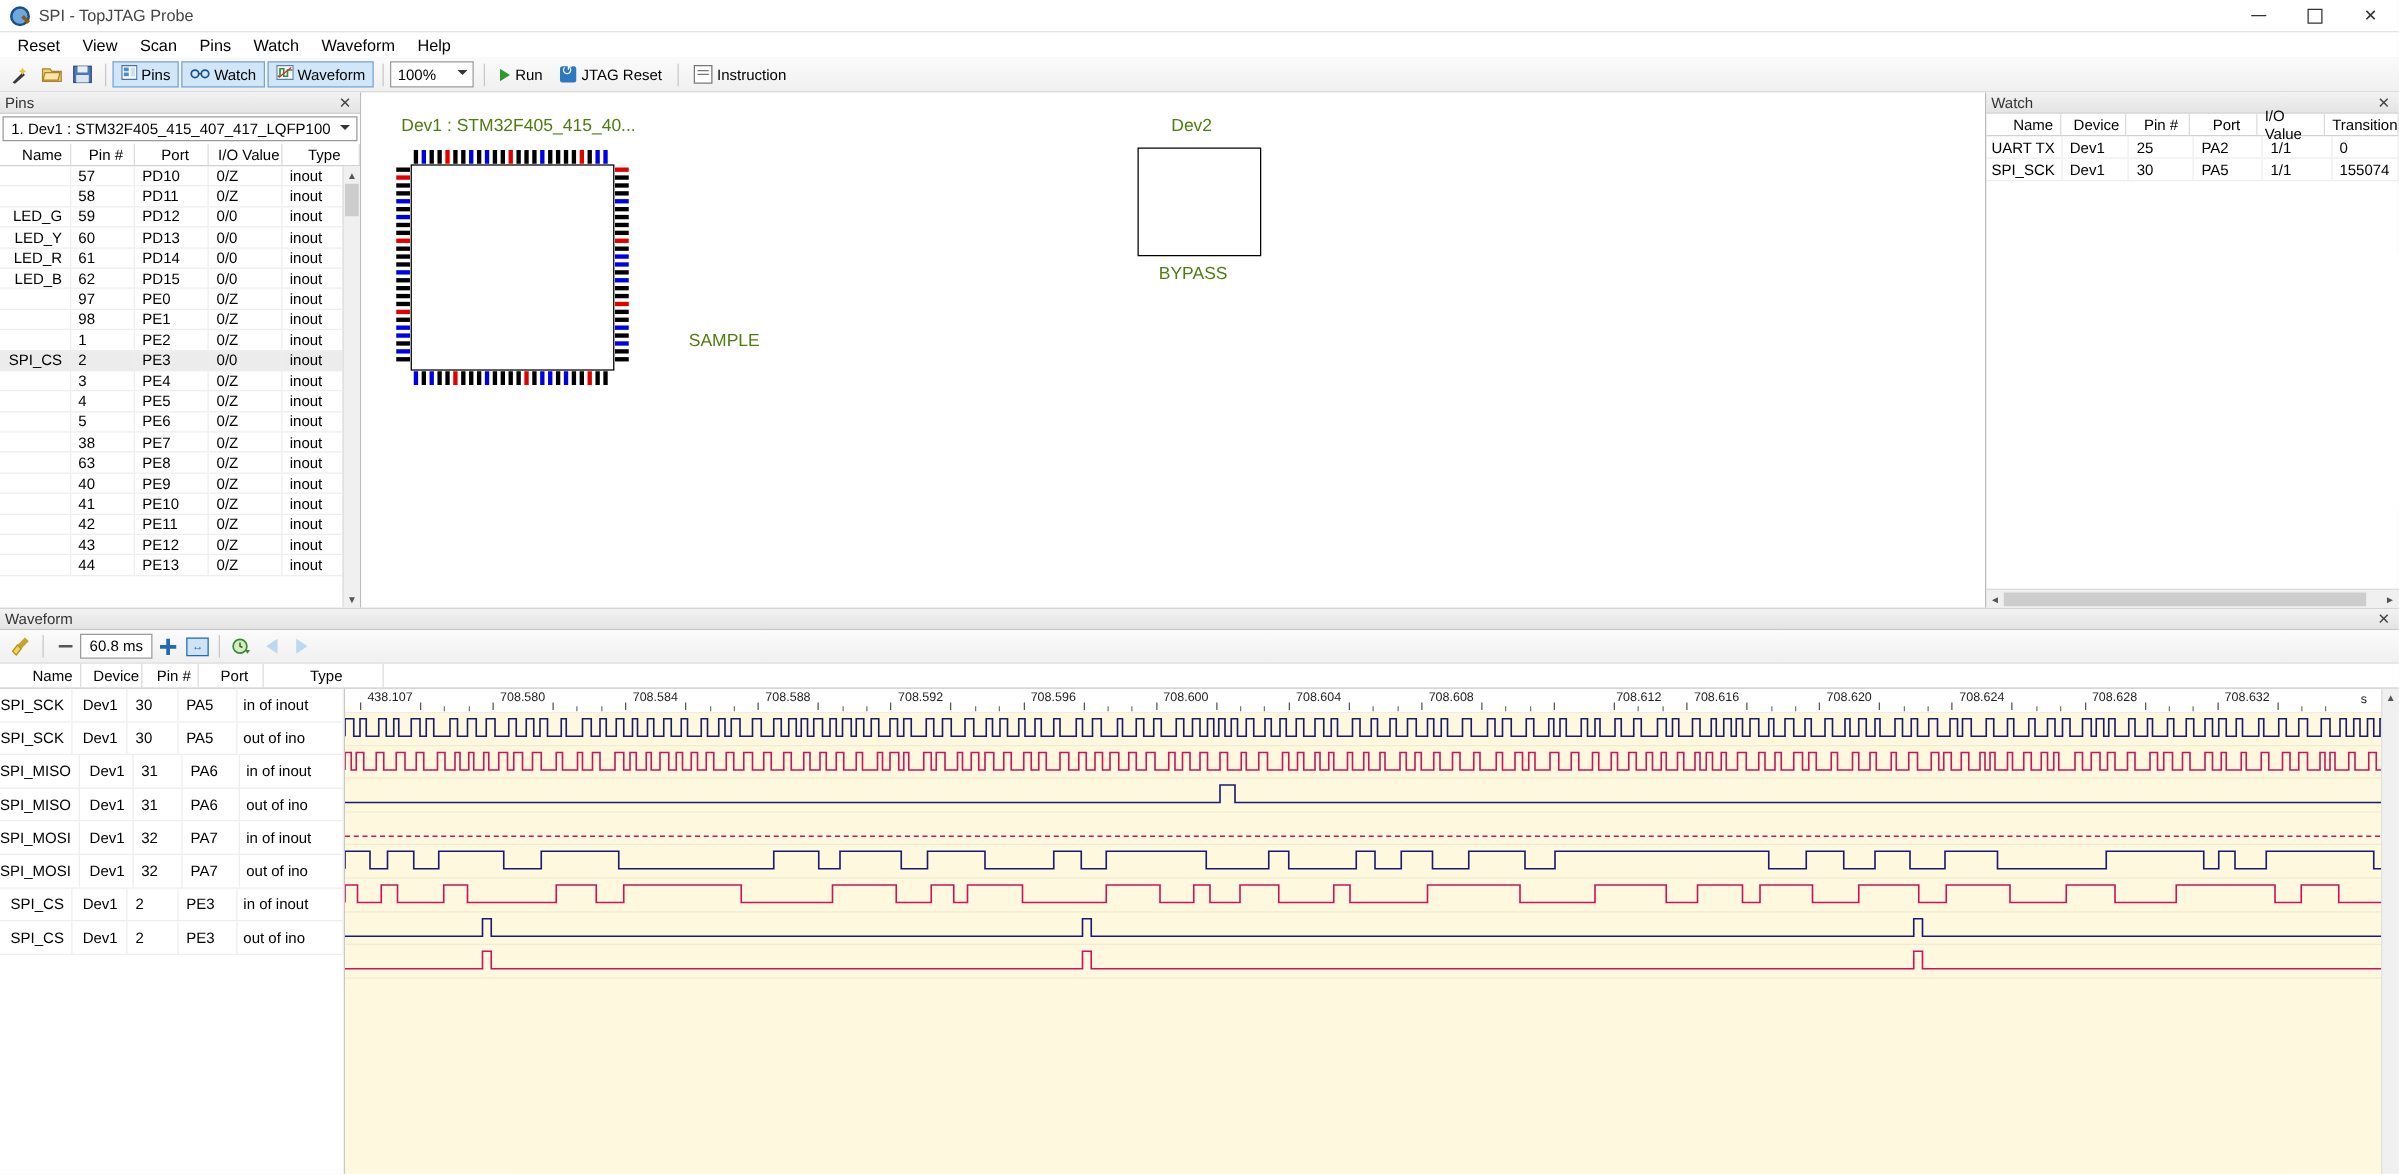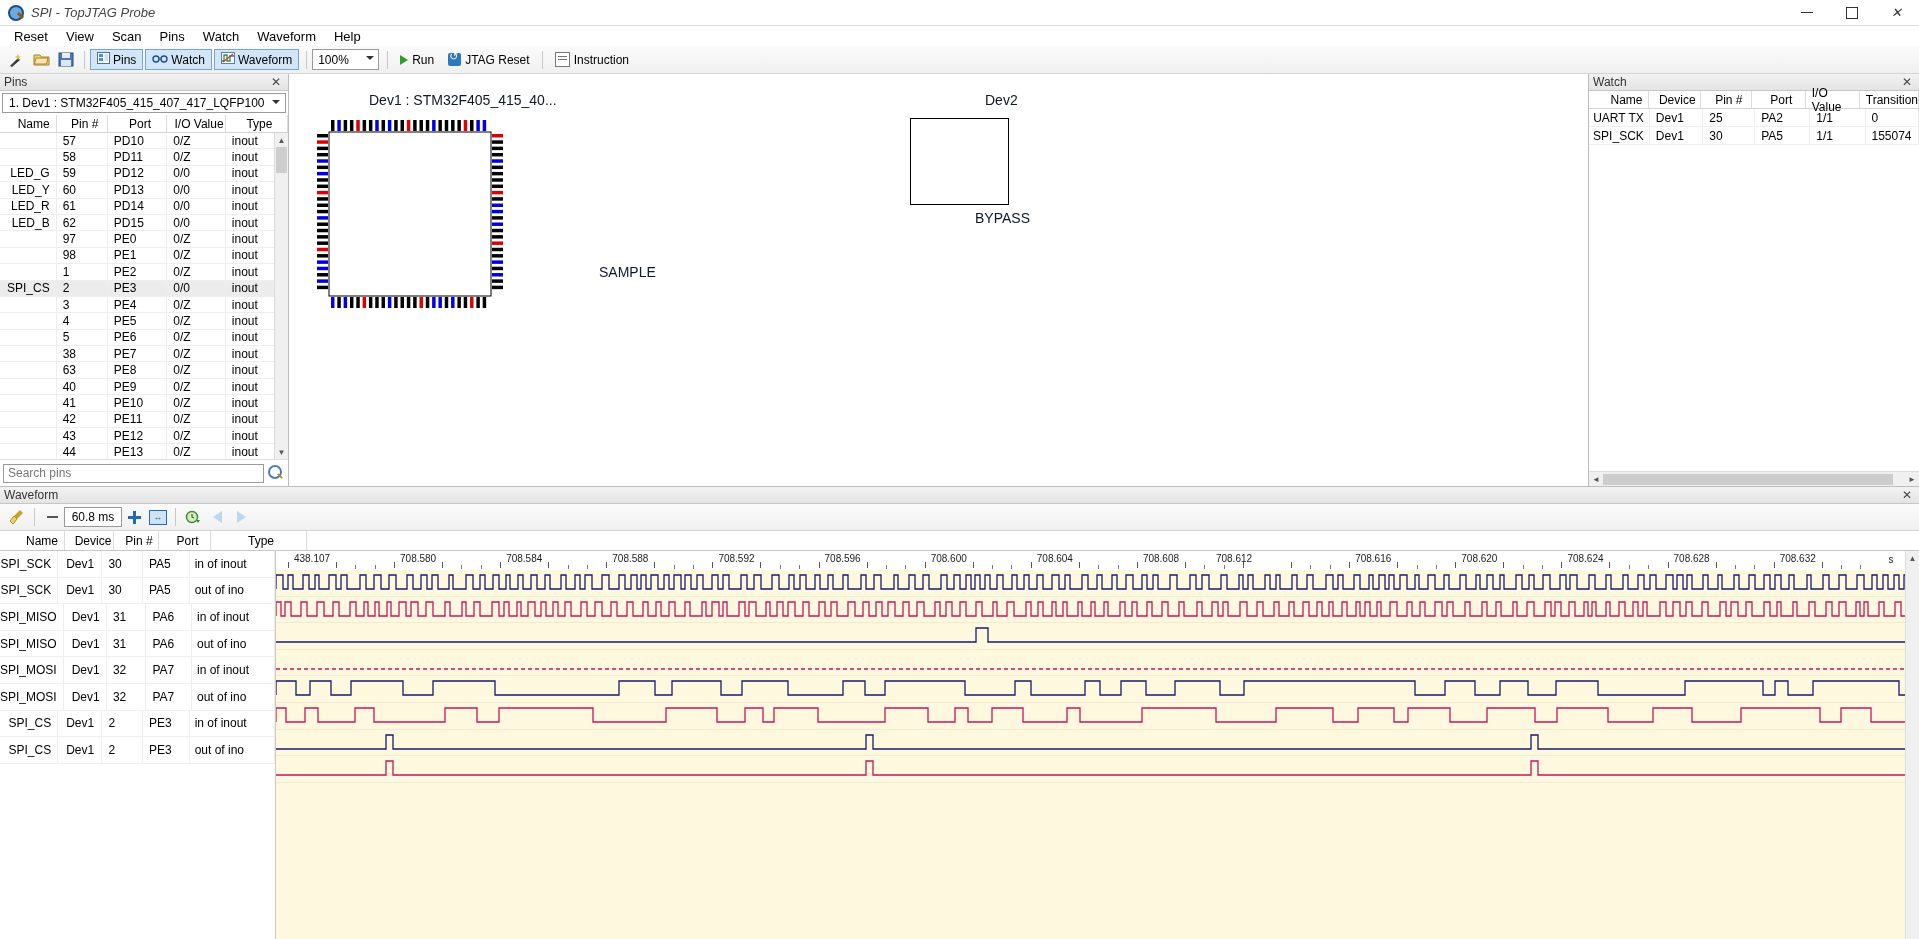--- a/index.html
+++ b/index.html
@@ -4,21 +4,21 @@
 <style>
   html,body{margin:0;padding:0;}
   body{
     width:1919px;height:939px;overflow:hidden;
     background:#f0f0f0;
     font-family:"Liberation Sans", sans-serif;
     font-size:13px;color:#000;
     -webkit-font-smoothing:antialiased;
   }
   
-  .titlebar{height:25px;background:#ffffff;display:flex;align-items:center;border-bottom:1px solid #dcdcdc;font-style:italic;}
+  .titlebar{height:25px;background:#ffffff;display:flex;align-items:center;border-bottom:1px solid #dcdcdc;}
   .tb-icon{width:18px;height:18px;margin:0 6px 0 7px;position:relative;flex:none;}
   .tb-icon .ring{position:absolute;left:1px;top:1px;width:12px;height:12px;border:2px solid #1a4f8a;border-radius:50%;background:#6fa8dc;}
   .tb-icon .hdl{position:absolute;left:10px;top:10px;width:7px;height:3px;background:#8a5a10;transform:rotate(45deg);}
   .tb-title{font-size:13px;color:#444;}
   .tb-spacer{flex:1;}
   .tb-btn{width:45px;height:25px;display:flex;align-items:center;justify-content:center;font-size:13px;color:#333;}
   .tb-min{width:12px;height:1px;background:#333;}
   .tb-max{width:10px;height:10px;border:1px solid #333;}
   
   .menubar{height:20px;background:#ffffff;display:flex;align-items:center;padding-left:5px;}
@@ -61,21 +61,21 @@
   .vscroll{position:absolute;right:0;top:0;width:13px;height:100%;background:#f0f0f0;border-left:1px solid #dcdcdc;}
   .vs-up,.vs-dn{width:13px;height:14px;display:flex;align-items:center;justify-content:center;font-size:8px;color:#555;background:#f0f0f0;}
   .vs-thumb{position:absolute;top:14px;left:1px;width:11px;height:26px;background:#cdcdcd;}
   .search-wrap{height:22px;display:flex;align-items:center;padding:2px 3px;border-top:1px solid #e0e0e0;}
   .search-in{flex:1;height:17px;border:1px solid #9a9a9a;background:#fff;font-size:12px;padding-left:4px;color:#777;display:flex;align-items:center;}
   .mag{width:19px;height:19px;position:relative;margin-left:2px;}
   .mag .c{position:absolute;left:2px;top:1px;width:10px;height:10px;border:2px solid #4a7fb5;border-radius:50%;}
   .mag .h{position:absolute;left:11px;top:11px;width:6px;height:2px;background:#c08828;transform:rotate(45deg);}
   
   .canvas{flex:1;background:#fff;position:relative;border-right:1px solid #bcbcbc;}
-  .devlabel{position:absolute;font-size:14px;color:#0f172a;margin-left:48px;}
+  .devlabel{position:absolute;font-size:14px;color:#4d7c0f;}
   .bypass{position:absolute;border:1px solid #000;background:#fff;}
   
   .watch{width:330px;background:#fff;display:flex;flex-direction:column;}
   .wgrid-head{display:flex;height:17px;border-bottom:1px solid #d2d2d2;font-size:12px;background:#fff;}
   .wgrid-head div{border-right:1px solid #dcdcdc;display:flex;align-items:center;justify-content:center;}
   .wrow{display:flex;height:17px;font-size:12px;border-bottom:1px solid #eee;}
   .wrow div{border-right:1px solid #eee;display:flex;align-items:center;}
   .w-name{width:66px;justify-content:flex-end!important;padding-right:5px;}
   .w-dev{width:56px;padding-left:6px;}
   .w-pin{width:54px;padding-left:6px;}
@@ -386,27 +386,20 @@
             <div class="c-port">PE13</div>
             <div class="c-io">0/Z</div>
             <div class="c-type">inout</div>
           </div>
         </div>
       <div class="vscroll">
         <div class="vs-up">▲</div>
         <div class="vs-thumb"></div>
         <div class="vs-dn" style="position:absolute;bottom:0;">▼</div>
       </div>
-    </div>
-    <div class="search-wrap">
-      <div class="search-in">Search pins</div>
-      <div class="mag">
-          <div class="c"></div>
-          <div class="h"></div>
-        </div>
     </div>
   </div>
 
   <div class="canvas">
     <div class="devlabel" style="left:32px;top:18px;">Dev1 : STM32F405_415_40...</div>
     <div id="chip1">
         <svg width="190" height="192" style="position:absolute;left:26px;top:44px;">
           <rect x="14" y="14" width="162" height="164" fill="#fff" stroke="#000"></rect>
           <rect x="16" y="2" width="3.4760000000000004" height="11" fill="#000000"></rect>
           <rect x="16" y="179" width="3.4760000000000004" height="11" fill="#0000e6"></rect>
@@ -709,21 +702,21 @@
           <div class="tlab" style="left: 778.866px;">708.604</div>
           <div class="tick" style="left: 802.866px;"></div>
           <div class="tickm" style="left: 822.241px;"></div>
           <div class="tickm" style="left: 841.616px;"></div>
           <div class="tick" style="left: 860.99px;"></div>
           <div class="tlab" style="left: 884.99px;">708.608</div>
           <div class="tick" style="left: 908.99px;"></div>
           <div class="tickm" style="left: 928.365px;"></div>
           <div class="tickm" style="left: 947.739px;"></div>
           <div class="tick" style="left: 967.114px;"></div>
-          <div class="tlab" style="left: 958px; text-align: right;">708.612</div>
+          <div class="tlab" style="left: 1035px; text-align: right;">708.612</div>
           <div class="tick" style="left: 1015.11px;"></div>
           <div class="tickm" style="left: 1034.49px;"></div>
           <div class="tickm" style="left: 1053.86px;"></div>
           <div class="tick" style="left: 1073.24px;"></div>
           <div class="tlab" style="left: 1097.24px;">708.616</div>
           <div class="tick" style="left: 1121.24px;"></div>
           <div class="tickm" style="left: 1140.61px;"></div>
           <div class="tickm" style="left: 1159.99px;"></div>
           <div class="tick" style="left: 1179.36px;"></div>
           <div class="tlab" style="left: 1203.36px;">708.620</div>

